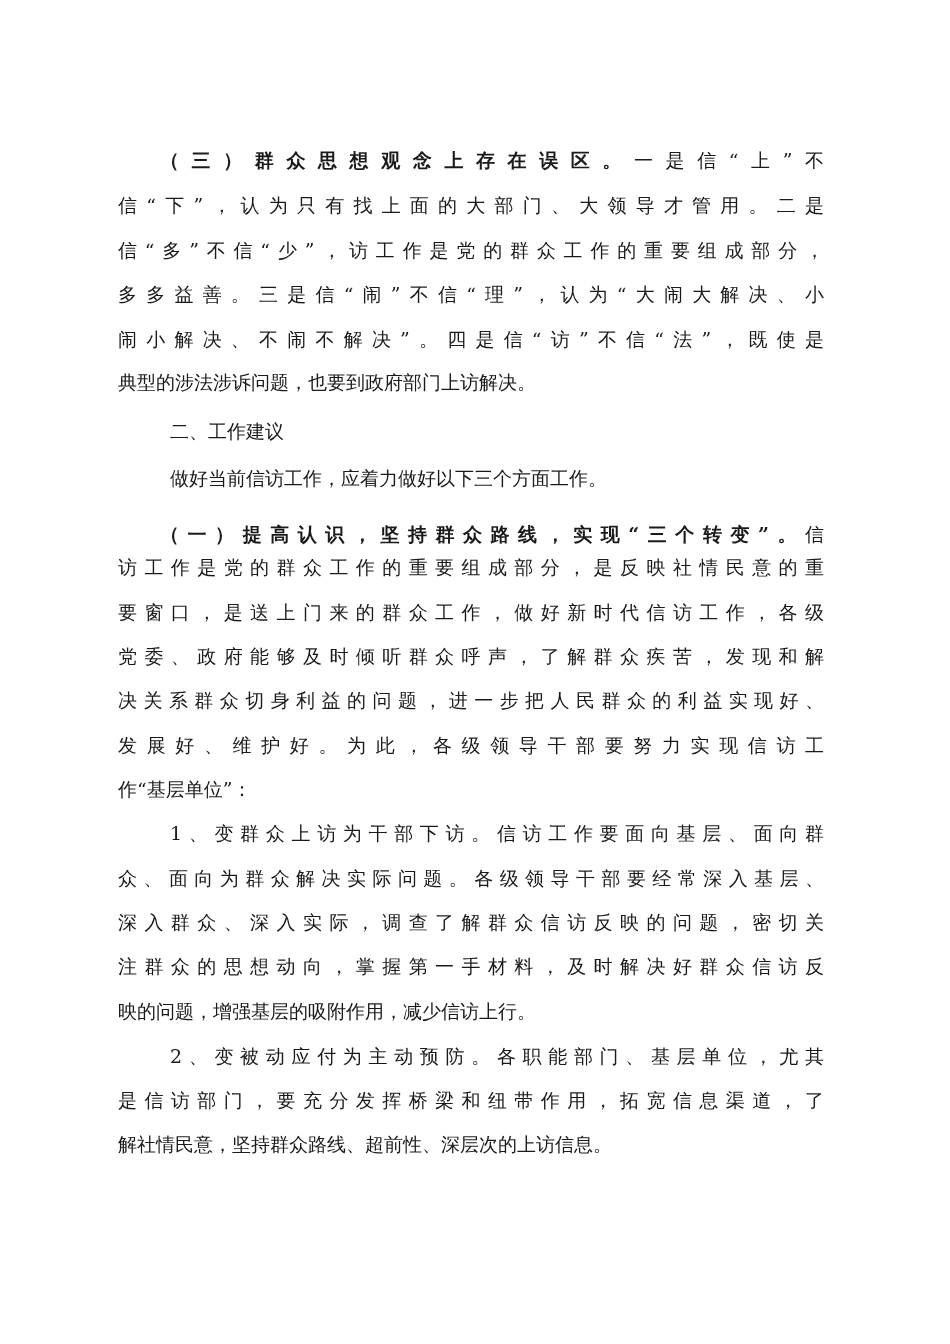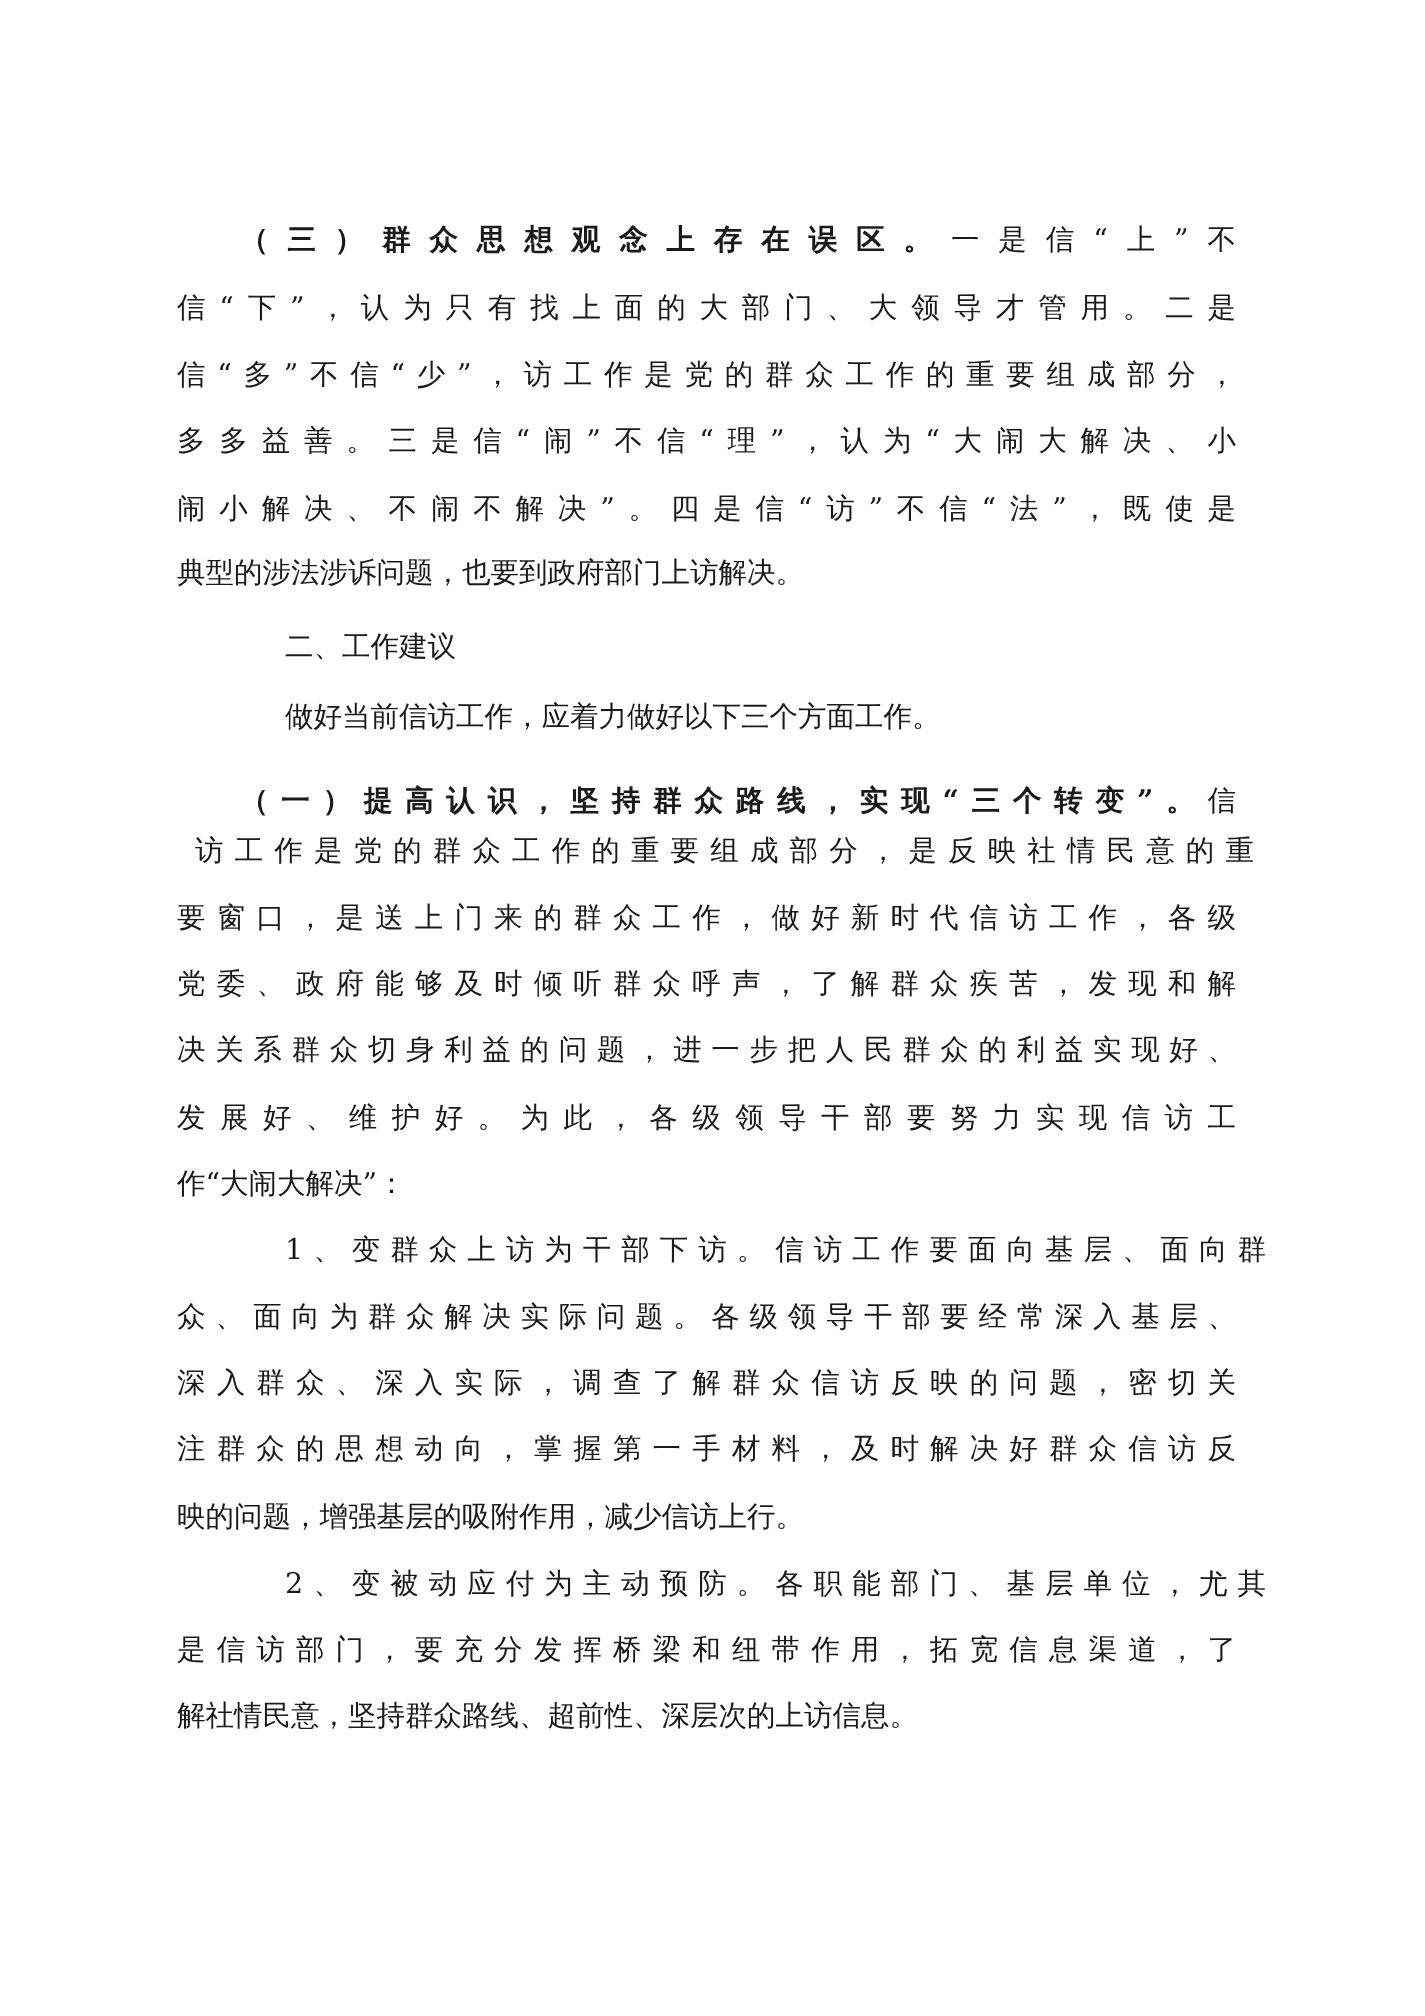--- a/index.html
+++ b/index.html
@@ -34,21 +34,20 @@
     text-align: justify;
     text-align-last: justify;
     letter-spacing: 0;
   }
   .line.last {
     text-align-last: left;
   }
   .line.indent {
     left: 170px;
     width: 654px;
-    margin-left: 20px;
   }
   .line.indent-bold {
     left: 160px;
     width: 664px;
   }
   .bold {
     font-weight: bold;
   }
 </style>
 </head>
@@ -64,26 +63,26 @@
     <div class="line" style="top:317px;">闹小解决、不闹不解决”。四是信“访”不信“法”，既使是</div>
     <div class="line last" style="top:361px;font-family:Liberation Serif, serif;">典型的涉法涉诉问题，也要到政府部门上访解决。</div>
   </div>
 
   <div class="line indent last" style="top:409px;">二、工作建议</div>
 
   <div class="line indent last" style="top:456px;">做好当前信访工作，应着力做好以下三个方面工作。</div>
 
   <div>
     <div class="line indent-bold" style="top:512px;"><span class="bold">（一）提高认识，坚持群众路线，实现“三个转变”。</span><span>信</span></div>
-    <div class="line" style="top:545px;margin-left:12px;">访工作是党的群众工作的重要组成部分，是反映社情民意的重</div>
+    <div class="line" style="top:545px;">访工作是党的群众工作的重要组成部分，是反映社情民意的重</div>
     <div class="line" style="top:590px;">要窗口，是送上门来的群众工作，做好新时代信访工作，各级</div>
     <div class="line" style="top:634px;">党委、政府能够及时倾听群众呼声，了解群众疾苦，发现和解</div>
     <div class="line" style="top:678px;">决关系群众切身利益的问题，进一步把人民群众的利益实现好、</div>
     <div class="line" style="top:723px;">发展好、维护好。为此，各级领导干部要努力实现信访工</div>
-    <div class="line last" style="top:767px;">作“大闹大解决”：</div>
+    <div class="line last" style="top:767px;">作“基层单位”：</div>
   </div>
 
   <div>
     <div class="line indent" style="top:811px;">1、变群众上访为干部下访。信访工作要面向基层、面向群</div>
     <div class="line" style="top:856px;">众、面向为群众解决实际问题。各级领导干部要经常深入基层、</div>
     <div class="line" style="top:900px;">深入群众、深入实际，调查了解群众信访反映的问题，密切关</div>
     <div class="line" style="top:944px;">注群众的思想动向，掌握第一手材料，及时解决好群众信访反</div>
     <div class="line last" style="top:989px;">映的问题，增强基层的吸附作用，减少信访上行。</div>
   </div>
 

